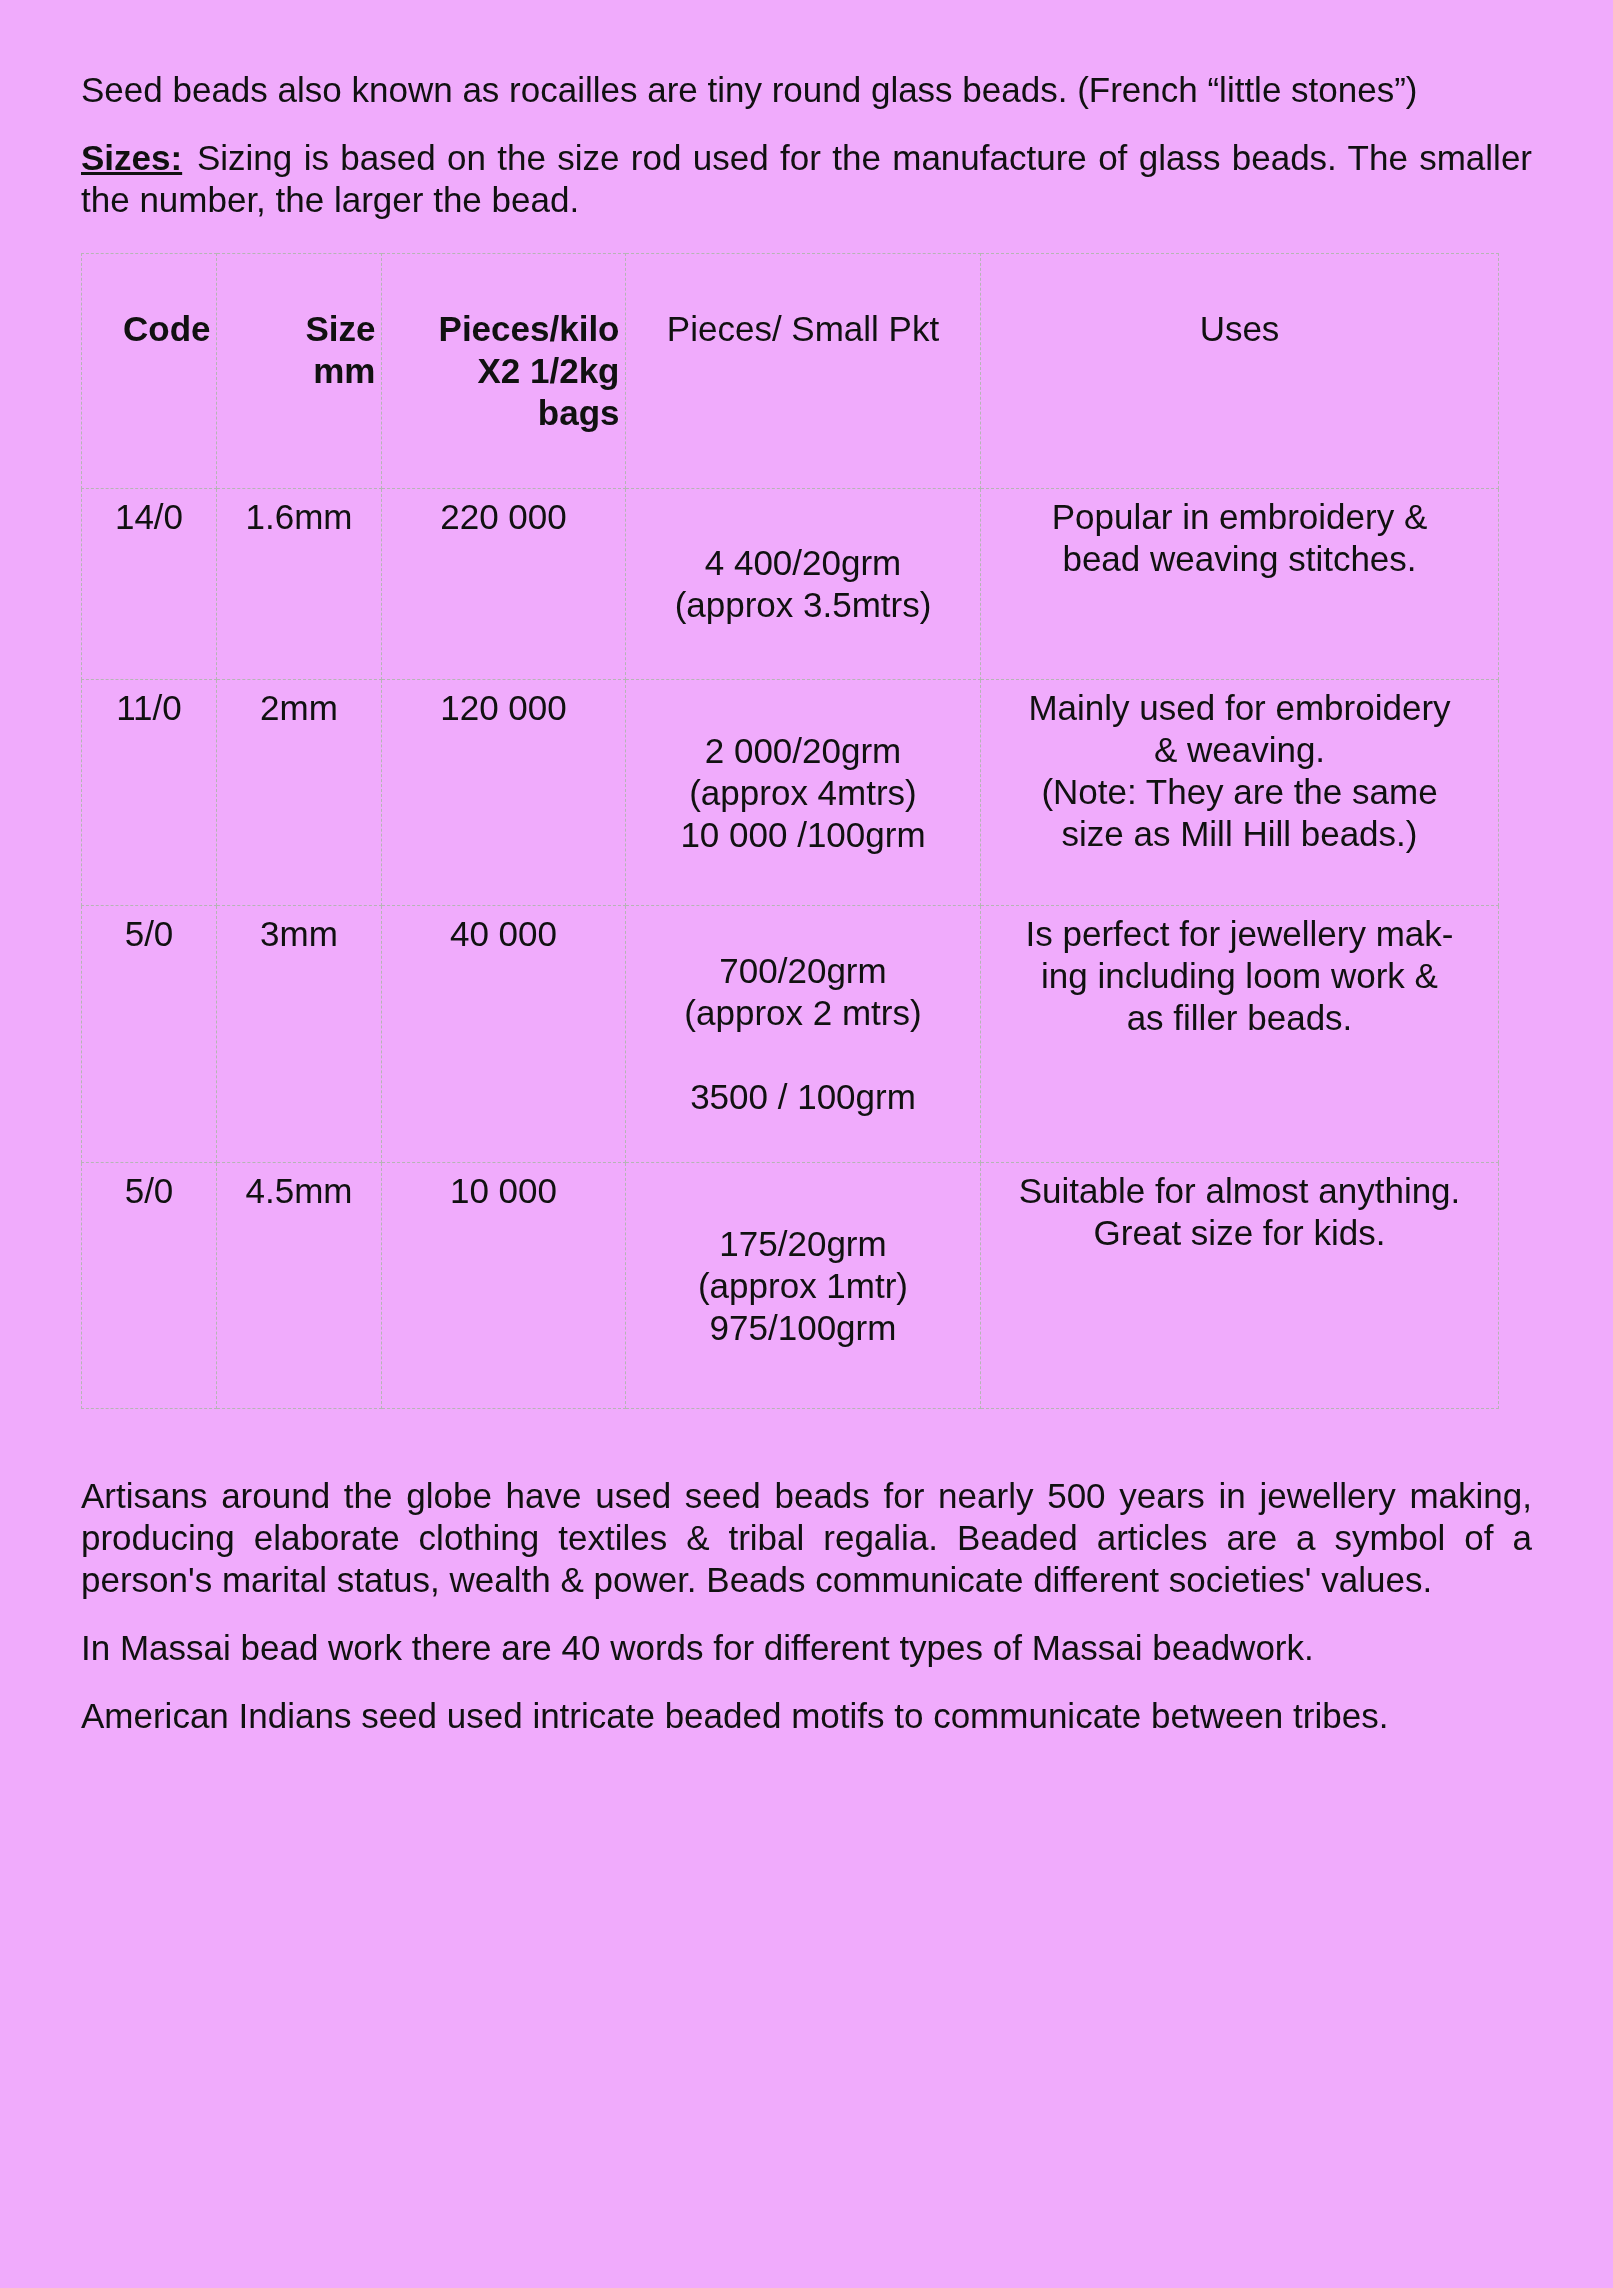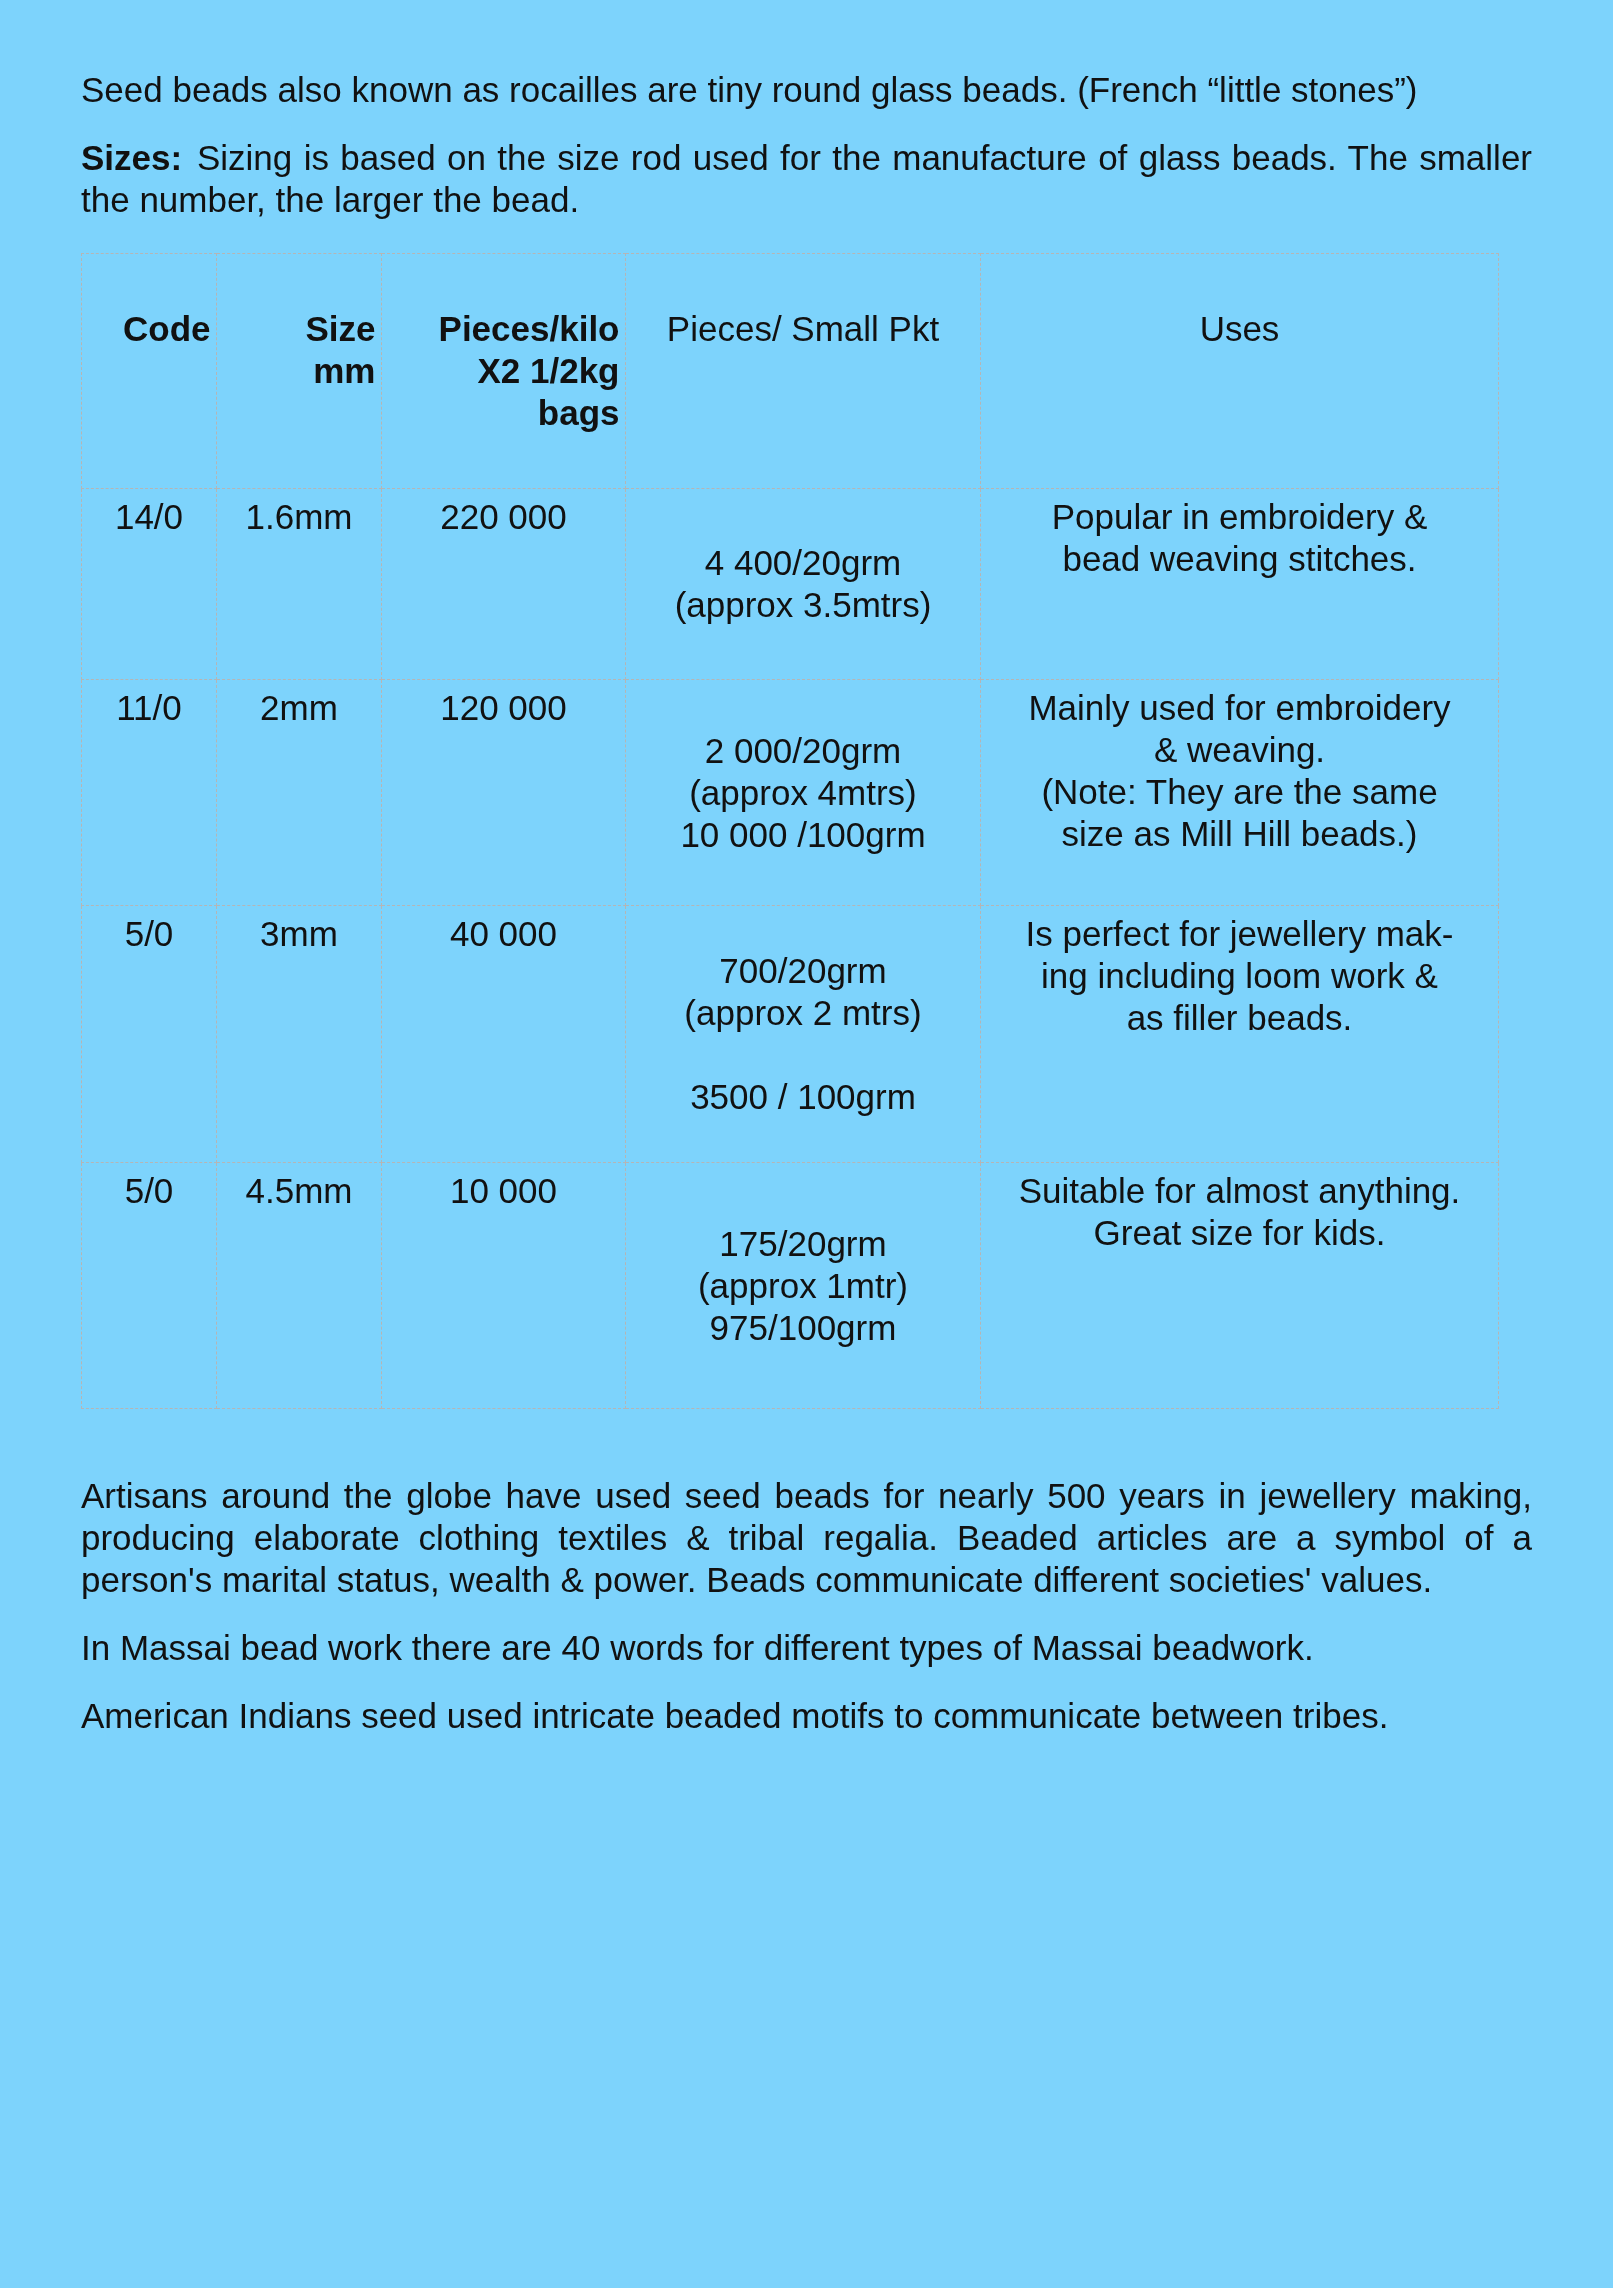--- a/index.html
+++ b/index.html
@@ -5,37 +5,37 @@
   html, body {
     margin: 0;
     padding: 0;
     background: #ffffff;
   }
   .page {
     position: relative;
     width: 1613px;
     height: 2289px;
     box-sizing: border-box;
-    background: #7dd3fc;
+    background: #f0abfc;
     padding: 69px 81px 0 81px;
     font-family: "Liberation Sans", "DejaVu Sans", sans-serif;
     font-size: 35px;
     line-height: 42px;
     color: #111111;
     overflow: hidden;
   }
   p.para {
     margin: 0 0 26px 0;
     text-align: justify;
   }
   .gap {
     display: inline-block;
     width: 14.8px;
   }
-  b, strong, .bold { font-weight: bold; }
+  b, strong, .bold { font-weight: bold; text-decoration: underline; }
 
   table.bead-table {
     table-layout: fixed;
     width: 1417px;
     border-collapse: collapse;
     margin: 32px 0 66px 0;
   }
   table.bead-table th,
   table.bead-table td {
     border: 0.9px dashed #b5b5b5;

